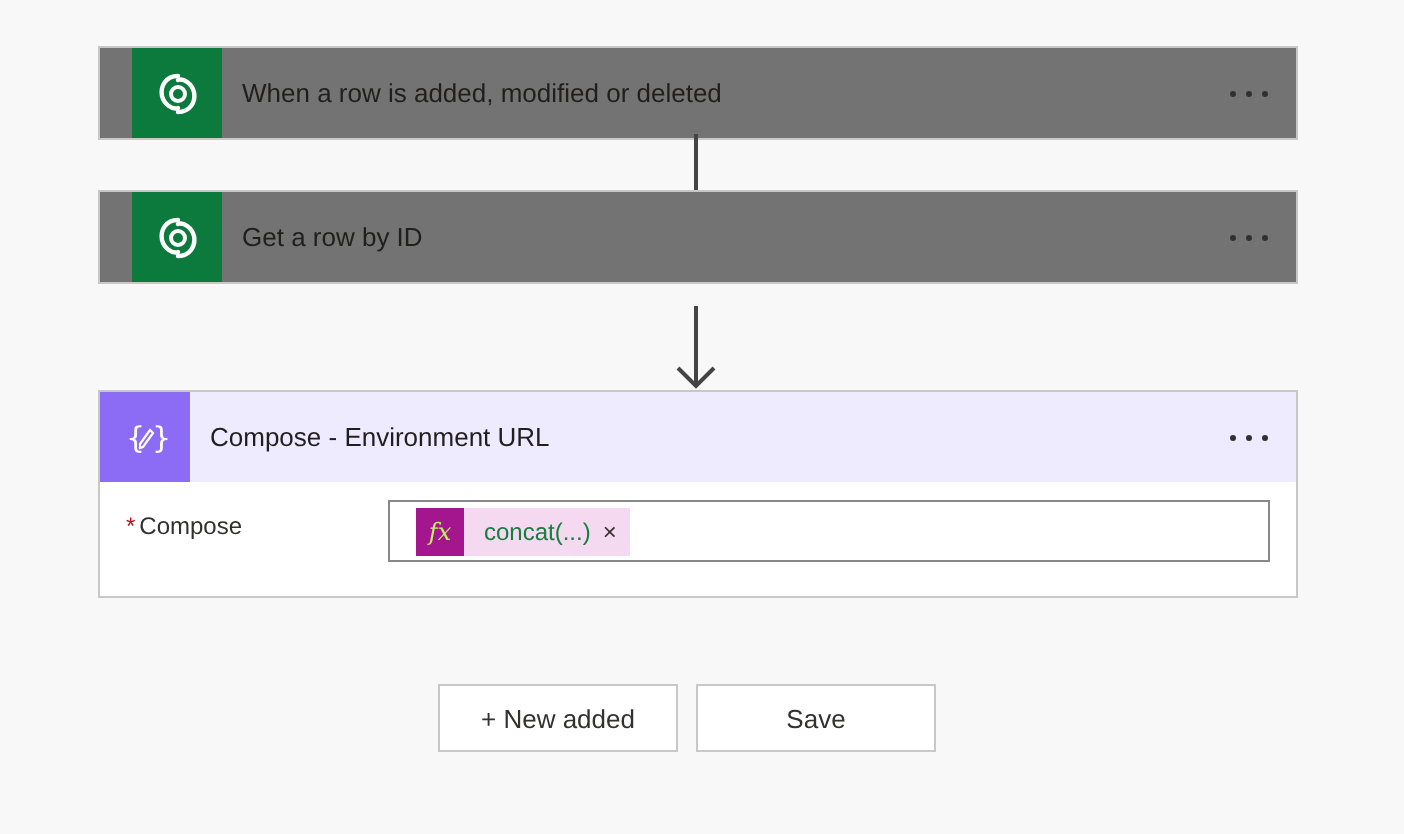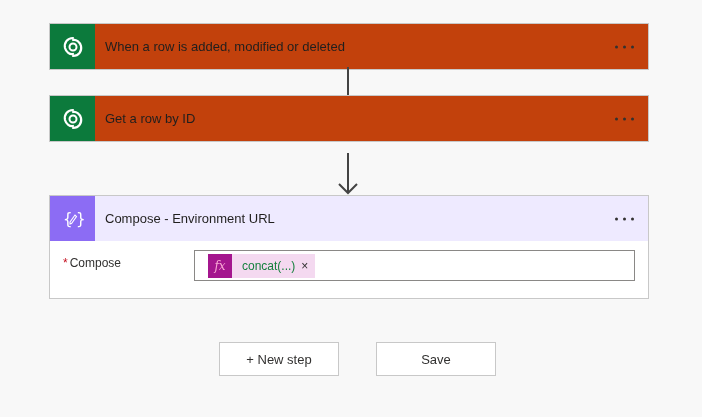--- a/index.html
+++ b/index.html
@@ -30,21 +30,21 @@
     }
     .card-more {
       position: absolute; right: 14px; top: 50%; transform: translateY(-50%);
       display: flex; gap: 5px; cursor: pointer; padding: 6px 0;
     }
     .card-more span {
       width: 3px; height: 3px; background: #323130; border-radius: 50%;
       display: block;
     }
 
-    .green .card-header { background: #c2410c; }
+    .green .card-header { background: #737373; padding-left: 16px; }
     .green .card-icon { background: #0c7a3c; }
     .purple .card-header { background: #eeeaff; }
     .purple .card-icon { background: #8c6cf4; }
 
     .arrow {
       position: absolute; left: 338px; width: 20px; height: 42px;
     }
 
     .card-body {
       position: relative; height: 57px; background: #fff;
@@ -58,21 +58,21 @@
       position: absolute; left: 144px; top: 9px;
       width: 441px; height: 31px;
       border: 1px solid #8a8886; background: #fff;
       display: flex; align-items: center; padding-left: 13px;
     }
     .token {
       display: flex; align-items: center; height: 24px;
       background: #f4d9f0;
     }
     .token-icon {
-      width: 24px; height: 24px; background: #a4168e; color: #f9a8d4;
+      width: 24px; height: 24px; background: #a4168e; color: #bef264;
       display: flex; align-items: center; justify-content: center;
       font-family: "DejaVu Serif", serif; font-style: italic; font-size: 12px;
     }
     .token-label { font-size: 12px; margin: 0 6px 0 10px; color: #15803d; }
     .token-close { font-size: 12px; margin-right: 7px; color: #323130; cursor: pointer; }
 
     .btn {
       position: absolute; top: 342px; height: 34px; width: 120px;
       background: #fff; border: 1px solid #c8c8c8;
       font-size: 13px; color: #323130;
@@ -155,16 +155,16 @@
       <div class="field-input">
         <div class="token">
           <div class="token-icon">fx</div>
           <span class="token-label">concat(...)</span>
           <span class="token-close">×</span>
         </div>
       </div>
     </div>
   </div>
 
-  <button class="btn" style="left:219px;">+ New step</button>
-  <button class="btn" style="left:376px;">Save</button>
+  <button class="btn" style="left:219px;">+ New added</button>
+  <button class="btn" style="left:348px;">Save</button>
 
 </div>
 
 </body></html>

